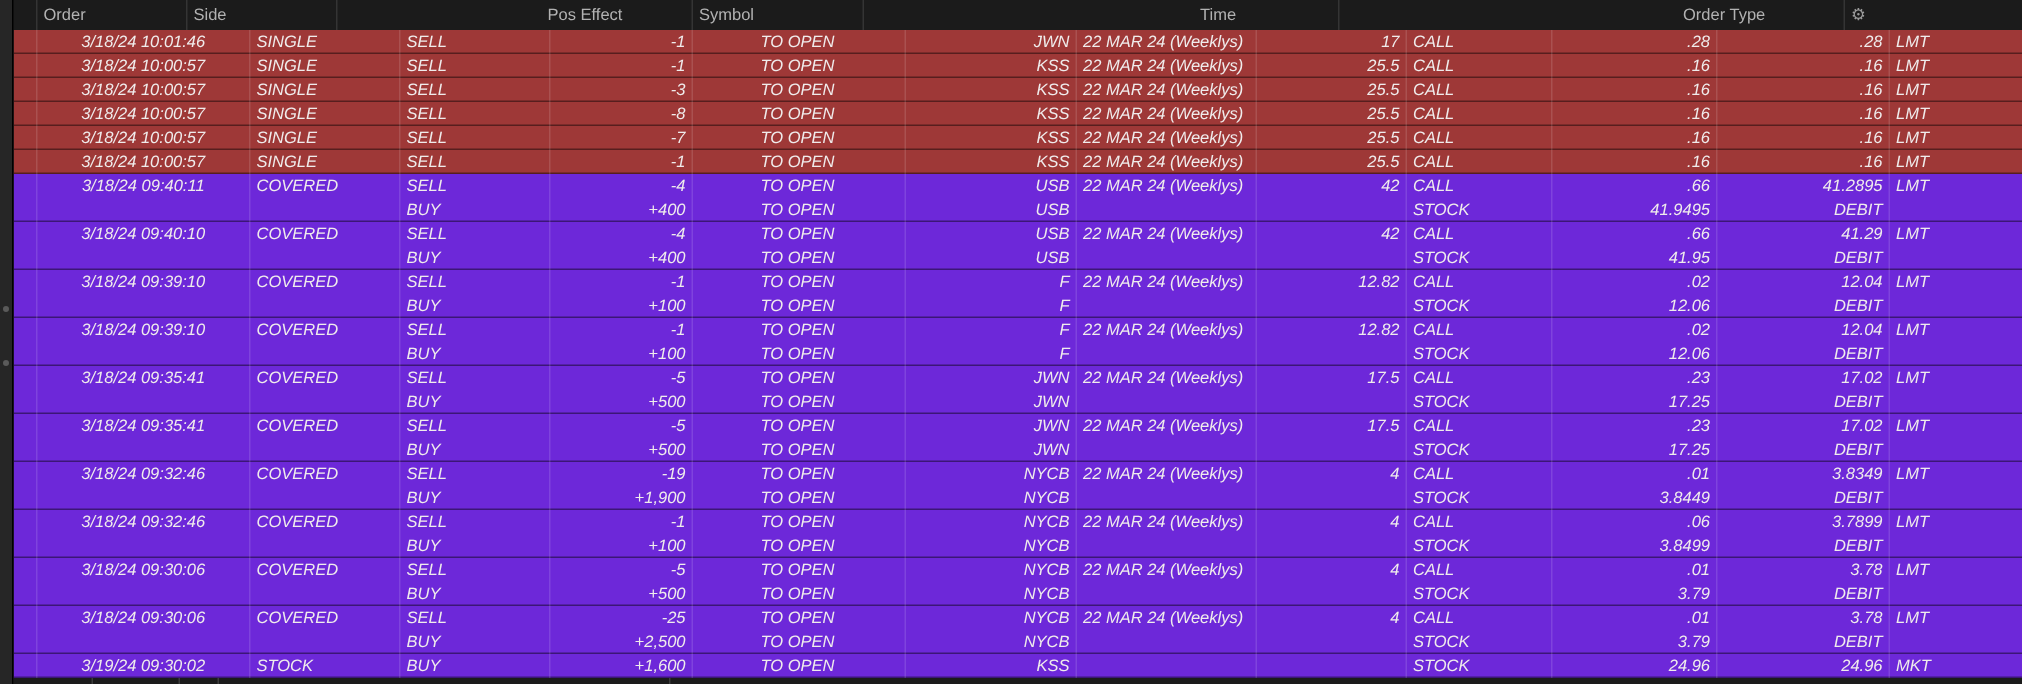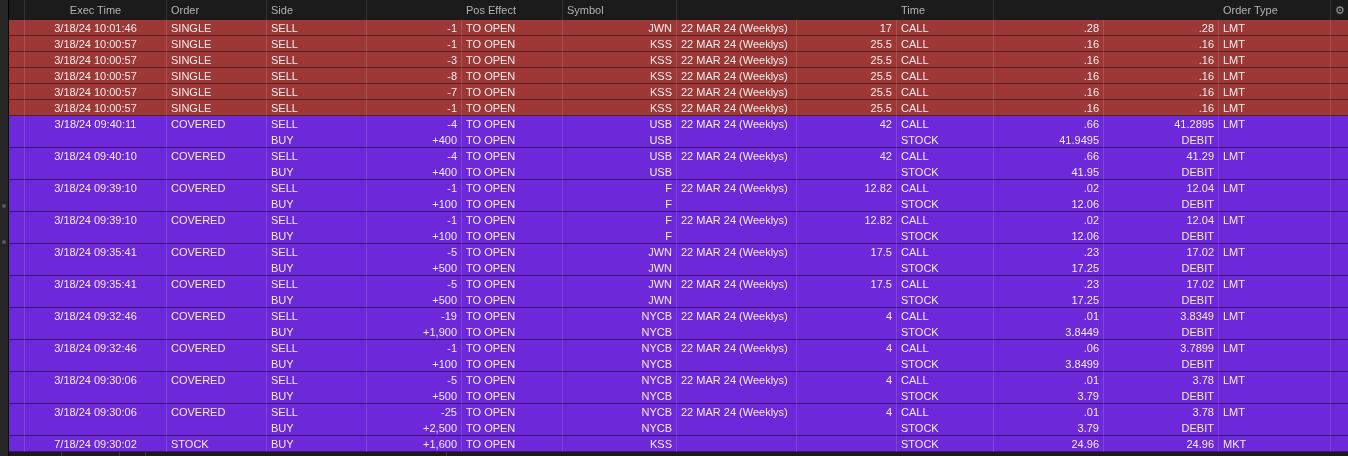--- a/index.html
+++ b/index.html
@@ -10,30 +10,30 @@
   .mark1{top:204px;} .mark2{top:240px;}
   .grid{flex:1;display:flex;flex-direction:column;min-width:0;}
   .header-row{display:flex;height:20px;background:#1b1b1b;color:#b2b2b2;font-size:11px;line-height:20px;flex:0 0 20px;}
   .hcell{box-sizing:border-box;padding:0 4px;border-right:1px solid #343434;white-space:nowrap;overflow:hidden;}
   .hcell:last-child{border-right:none;position:relative;}
   .gear{color:#9a9a9a;font-size:11px;display:block;text-align:center;line-height:20px;cursor:pointer;}
   .orders{flex:1;display:flex;flex-direction:column;}
   .order{box-shadow:inset 0 -1px rgba(0,0,0,0.45);}
   .order.red{background:#9e3837;}
   .order.green{background:#6d28d9;}
-  .row{display:flex;height:16px;line-height:16px;font-size:11px;color:#f0ecec;}
+  .row{display:flex;height:16px;line-height:16px;font-size:11px;color:#f0ecec;font-style:italic;}
   .cell{box-sizing:border-box;padding:0 4px;border-right:1px solid rgba(255,255,255,0.13);white-space:nowrap;overflow:hidden;}
   .cell:last-child{border-right:none;}
   
   .k-rowmark{width:16px;flex:0 0 16px;}
   .k-exec_time{width:142px;flex:0 0 142px;}
   .k-spread{width:100px;flex:0 0 100px;}
   .k-side{width:100px;flex:0 0 100px;}
   .k-qty{width:95px;flex:0 0 95px;}
-  .k-pos_effect{width:101px;flex:0 0 101px;}
+  .k-pos_effect{width:101px;flex:0 0 101px;margin-left:41px;}
   .k-symbol{width:114px;flex:0 0 114px;}
   .k-exp{width:120px;flex:0 0 120px;}
   .k-strike{width:100px;flex:0 0 100px;}
   .k-type{width:97px;flex:0 0 97px;}
   .k-price{width:110px;flex:0 0 110px;}
   .k-net_price{width:115px;flex:0 0 115px;}
   .k-order_type{width:112px;flex:0 0 112px;}
   .k-gear{width:18px;flex:0 0 18px;}
   
   .h-exec_time{text-align:center;}
@@ -50,21 +50,20 @@
 <body>
 
 <div class="app">
   <div class="left-strip">
     <div class="mark mark1"></div>
     <div class="mark mark2"></div>
   </div>
   <div class="grid">
     <div class="header-row" id="header-row">
         <div class="hcell k-rowmark h-rowmark"></div>
-        <div class="hcell k-exec_time h-exec_time">Exec Time</div>
         <div class="hcell k-spread h-spread">Order</div>
         <div class="hcell k-side h-side">Side</div>
         <div class="hcell k-qty h-qty">Qty</div>
         <div class="hcell k-pos_effect h-pos_effect">Pos Effect</div>
         <div class="hcell k-symbol h-symbol">Symbol</div>
         <div class="hcell k-exp h-exp">Exp</div>
         <div class="hcell k-strike h-strike">Effect</div>
         <div class="hcell k-type h-type">Time</div>
         <div class="hcell k-price h-price">Price</div>
         <div class="hcell k-net_price h-net_price">Net Price</div>
@@ -518,21 +517,21 @@
             <div class="cell k-type c-type">STOCK</div>
             <div class="cell k-price c-price">3.79</div>
             <div class="cell k-net_price c-net_price">DEBIT</div>
             <div class="cell k-order_type c-order_type"></div>
             <div class="cell k-gear c-gear"></div>
           </div>
         </div>
         <div class="order green">
           <div class="row">
             <div class="cell k-rowmark c-rowmark"></div>
-            <div class="cell k-exec_time c-exec_time">7/18/24 09:30:02</div>
+            <div class="cell k-exec_time c-exec_time">3/19/24 09:30:02</div>
             <div class="cell k-spread c-spread">STOCK</div>
             <div class="cell k-side c-side">BUY</div>
             <div class="cell k-qty c-qty">+1,600</div>
             <div class="cell k-pos_effect c-pos_effect">TO OPEN</div>
             <div class="cell k-symbol c-symbol">KSS</div>
             <div class="cell k-exp c-exp"></div>
             <div class="cell k-strike c-strike"></div>
             <div class="cell k-type c-type">STOCK</div>
             <div class="cell k-price c-price">24.96</div>
             <div class="cell k-net_price c-net_price">24.96</div>

